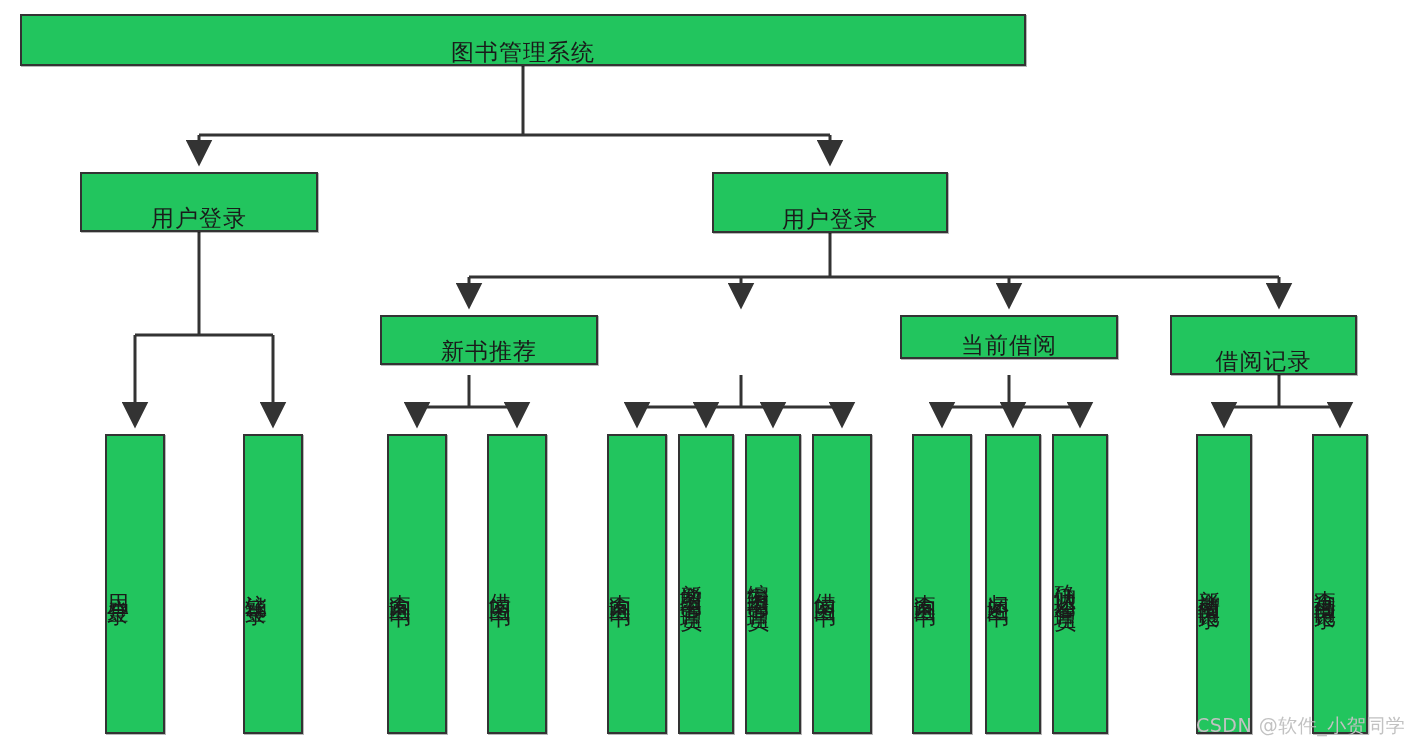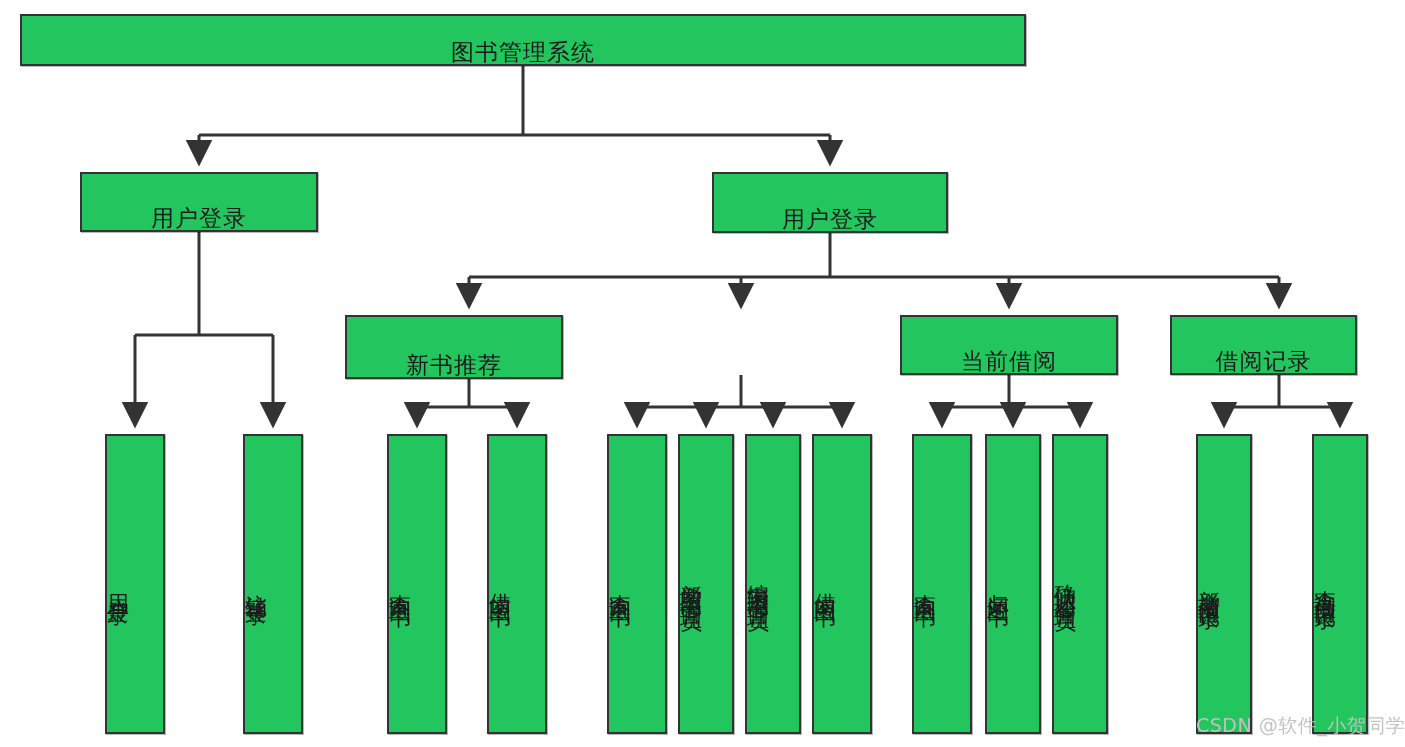--- a/index.html
+++ b/index.html
@@ -121,24 +121,24 @@
     <span>图书管理系统</span>
   </div>
 
   <div class="node horiz" style="left: 80px; top: 172px; width: 238px; height: 60px;">
     <span>用户登录</span>
   </div>
   <div class="node horiz" style="left: 712px; top: 172px; width: 236px; height: 61px;">
     <span>用户登录</span>
   </div>
 
-  <div class="node horiz" style="left: 345px; top: 315px; width: 218px; height: 64px;">
+  <div class="node horiz" style="left: 380px; top: 315px; width: 218px; height: 50px;">
     <span>新书推荐</span>
   </div>
-  <div class="node horiz" style="left: 900px; top: 315px; width: 218px; height: 60px;">
+  <div class="node horiz" style="left: 900px; top: 315px; width: 218px; height: 44px;">
     <span>当前借阅</span>
   </div>
   <div class="node horiz" style="left: 1170px; top: 315px; width: 187px; height: 60px;">
     <span>借阅记录</span>
   </div>
 
   <div class="node vert" style="left: 105px; top: 434px; width: 60px; height: 300px;">
     <span class="vtext">用户登录</span>
   </div>
   <div class="node vert" style="left: 243px; top: 434px; width: 60px; height: 300px;">

